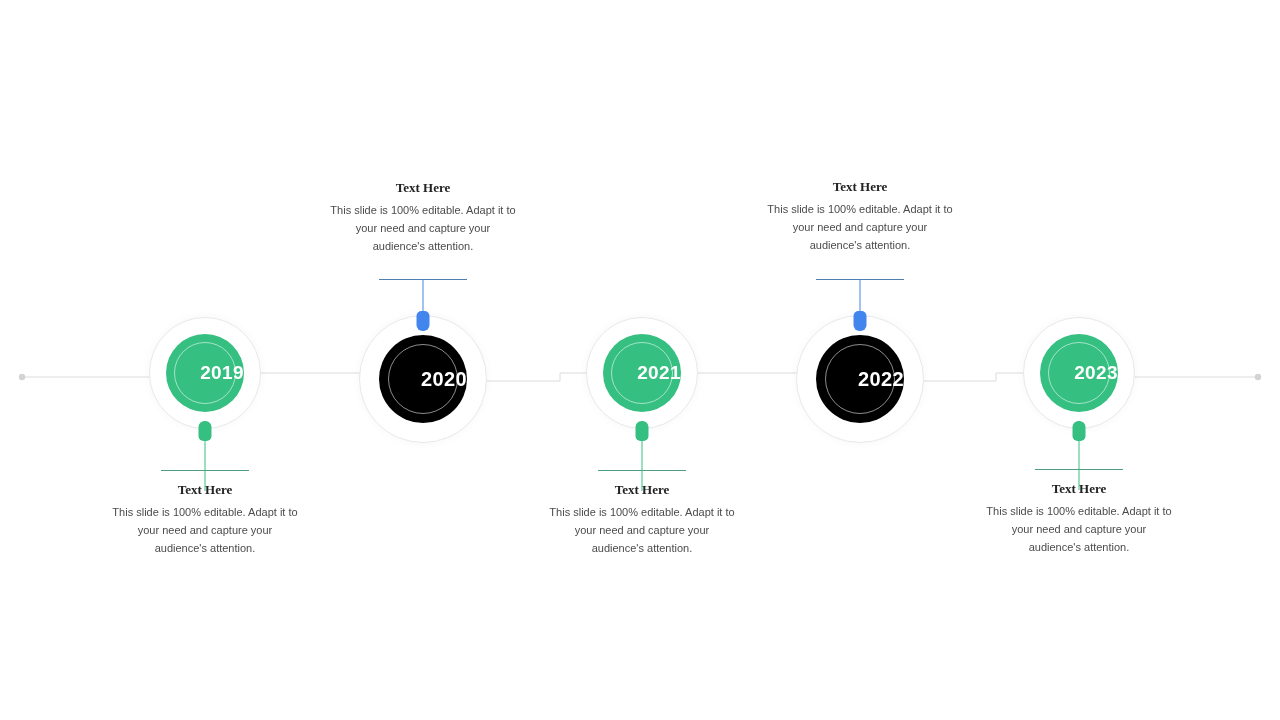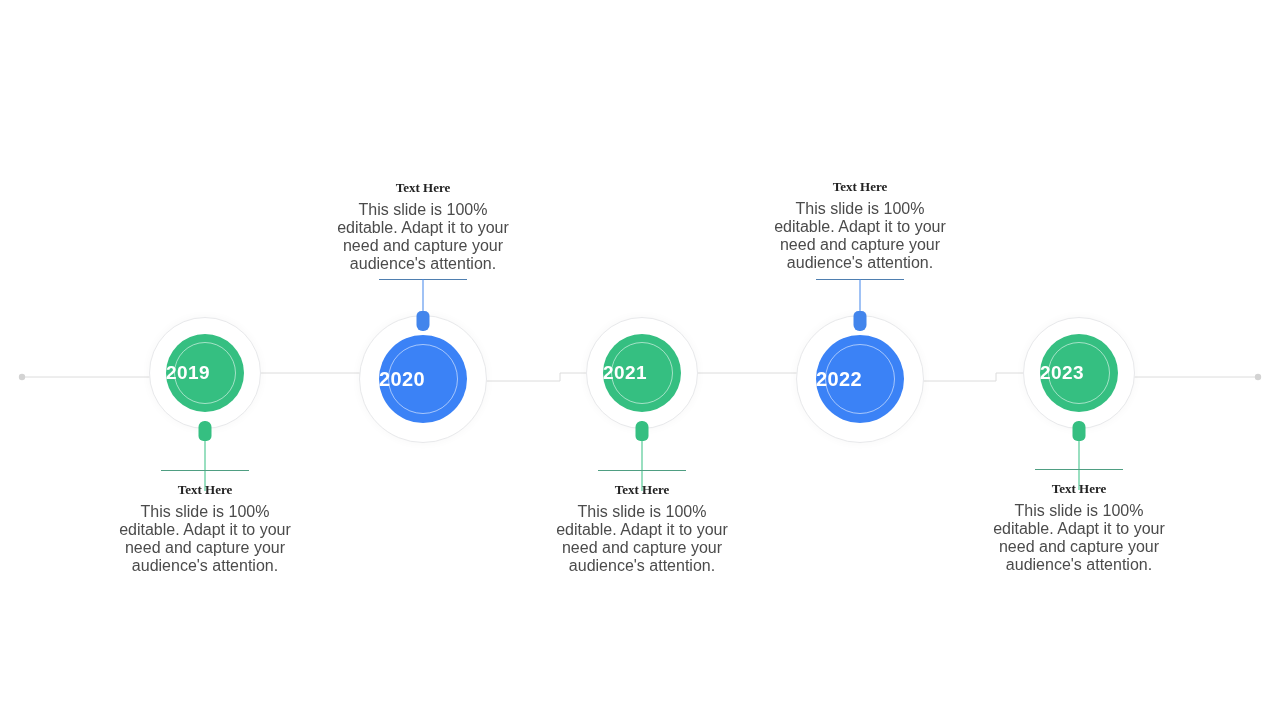--- a/index.html
+++ b/index.html
@@ -69,21 +69,21 @@
     box-shadow: 0 0 10px 4px rgba(0,0,0,0.035);
   }
   .disc {
     position: absolute;
     left: 50%;
     top: 50%;
     transform: translate(-50%, -50%);
     border-radius: 50%;
     display: flex;
     align-items: center;
-    justify-content: flex-start;
+    justify-content: flex-end;
   }
   .inner-ring {
     position: absolute;
     left: 50%;
     top: 50%;
     transform: translate(-50%, -50%);
     border-radius: 50%;
     border: 1px solid rgba(255,255,255,0.55);
     box-sizing: border-box;
     pointer-events: none;
@@ -99,21 +99,21 @@
 
   
   .node.green .outer-ring { width: 112px; height: 112px; }
   .node.green .halo       { width: 104px; height: 104px; }
   .node.green .disc       { width: 78px;  height: 78px;  background: #35bf81; }
   .node.green .inner-ring { width: 62px;  height: 62px;  }
   .node.green .year       { font-size: 19px; }
 
   .node.blue .outer-ring  { width: 128px; height: 128px; }
   .node.blue .halo        { width: 120px; height: 120px; }
-  .node.blue .disc        { width: 88px;  height: 88px;  background: #3b82f6; }
+  .node.blue .disc        { width: 88px;  height: 88px;  background: #000000; }
   .node.blue .inner-ring  { width: 70px;  height: 70px;  }
   .node.blue .year        { font-size: 20px; }
 
   
   .connector {
     position: absolute;
     transform: translateX(-50%);
     pointer-events: none;
   }
   .pin {
@@ -149,21 +149,21 @@
   .tb-heading {
     font-family: "Liberation Serif", serif;
     font-weight: bold;
     font-size: 13px;
     line-height: 20px;
     color: #232323;
     margin: 0 0 3px 0;
   }
   .tb-body {
     font-family: "Liberation Sans", sans-serif;
-    font-size: 16px;
+    font-size: 11px;
     line-height: 18px;
     color: #4b4b4b;
     margin: 0;
   }
 </style>
 </head>
 <body>
 
 <div class="slide">
 

